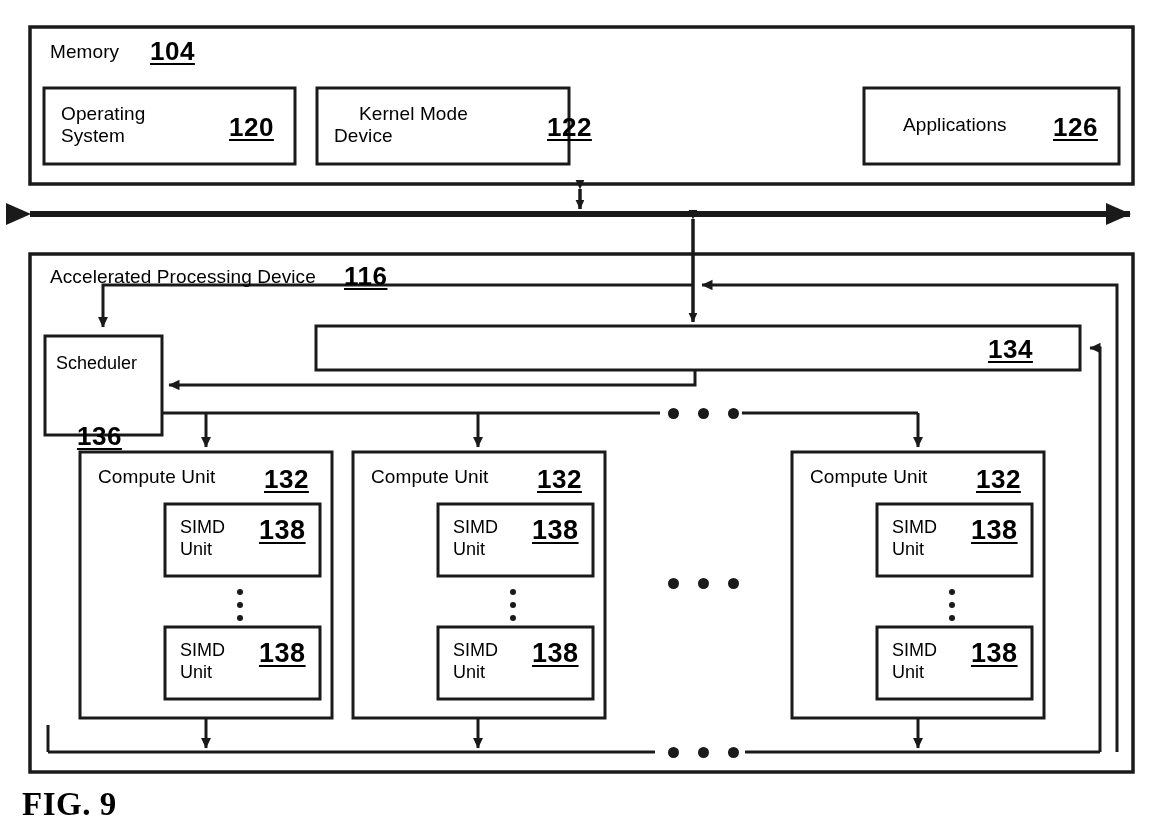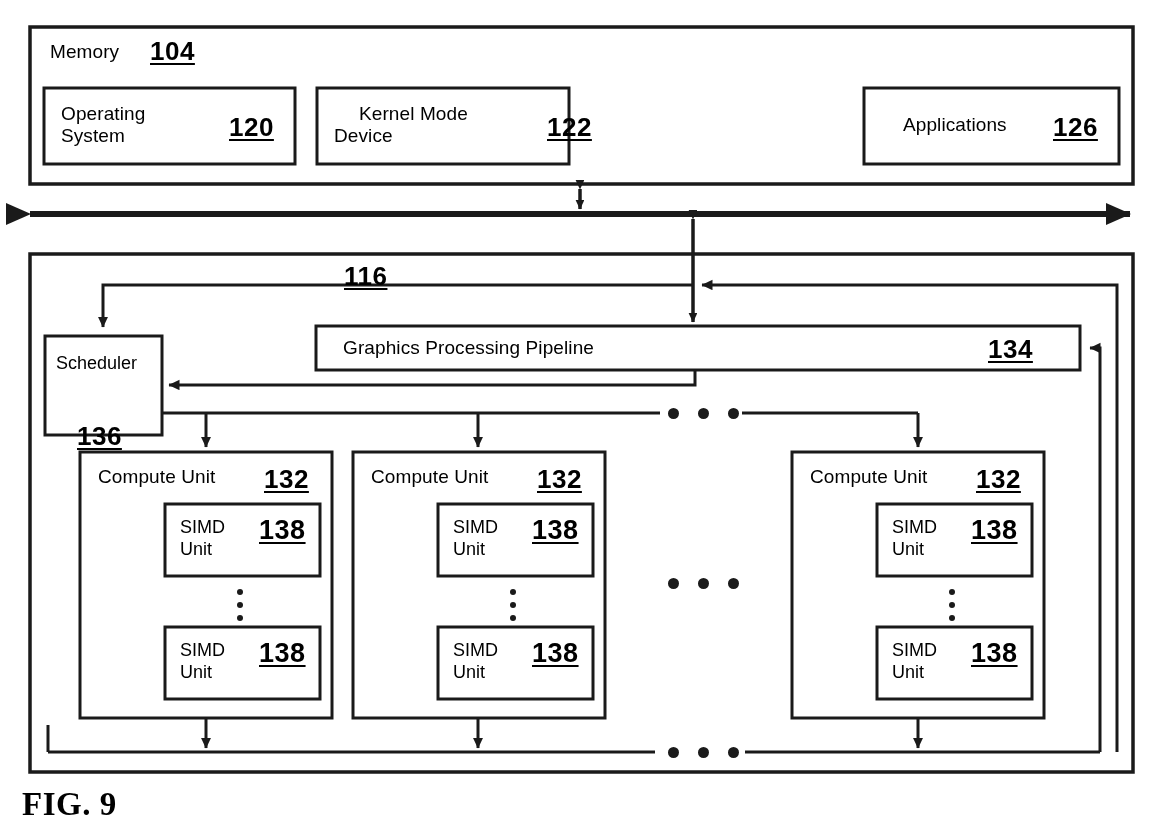--- a/index.html
+++ b/index.html
@@ -103,26 +103,26 @@
   <div class="txt lbl" style="left:61px;top:125px;">System</div>
   <div class="txt ref" style="left:229px;top:112px;">120</div>
 
   <div class="txt lbl" style="left:334px;top:103px;margin-left:25px;">Kernel Mode</div>
   <div class="txt lbl" style="left:334px;top:125px;">Device</div>
   <div class="txt ref" style="left:503px;top:112px;margin-left:44px;">122</div>
 
   <div class="txt lbl" style="left:884px;top:114px;margin-left:19px;">Applications</div>
   <div class="txt ref" style="left:1053px;top:112px;">126</div>
 
+  <div class="txt lbl" style="left:50px;top:266px;">Accelerated Processing Device</div>
   <div class="txt ref" style="left:344px;top:261px;text-align:right;">116</div>
 
   <div class="txt lblsm" style="left:56px;top:353px;">Scheduler</div>
   <div class="txt ref" style="left:77px;top:394px;margin-top:27px;">136</div>
 
-  <div class="txt lbl" style="left:343px;top:337px;">Graphics Processing Pipeline</div>
   <div class="txt ref" style="left:988px;top:334px;text-align:center;">134</div>
 
   <div class="txt lbl" style="left:98px;top:466px;">Compute Unit</div>
   <div class="txt ref" style="left:264px;top:464px;">132</div>
   <div class="txt lblsm" style="left:180px;top:517px;">SIMD</div>
   <div class="txt lblsm" style="left:180px;top:539px;">Unit</div>
   <div class="txt ref-sm" style="left:259px;top:515px;">138</div>
   <div class="txt lblsm" style="left:180px;top:640px;">SIMD</div>
   <div class="txt lblsm" style="left:180px;top:662px;">Unit</div>
   <div class="txt ref-sm" style="left:259px;top:638px;">138</div>

